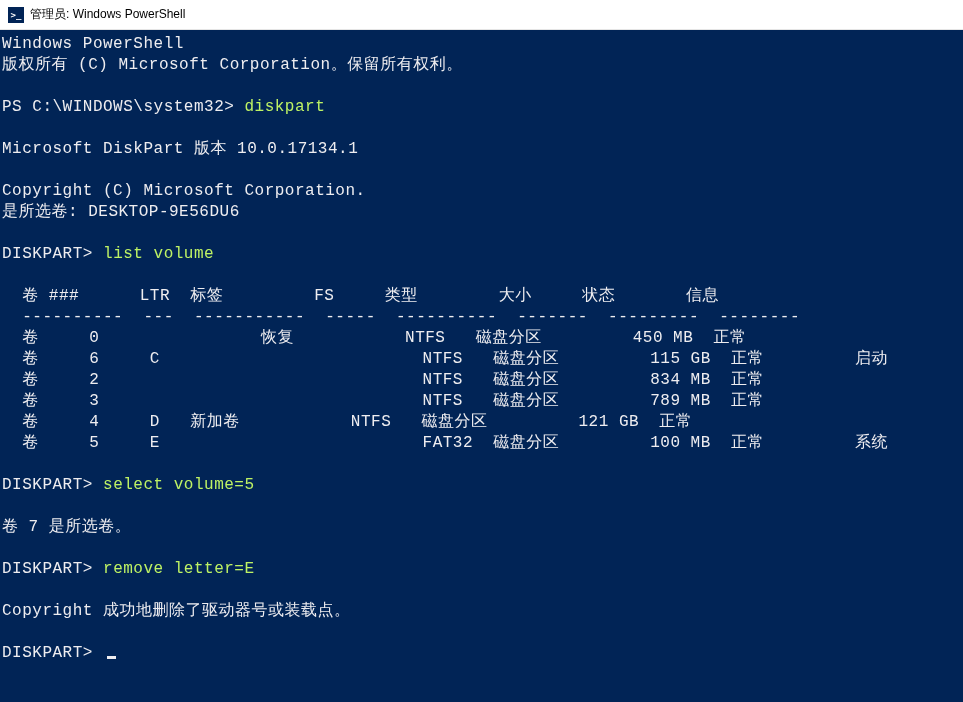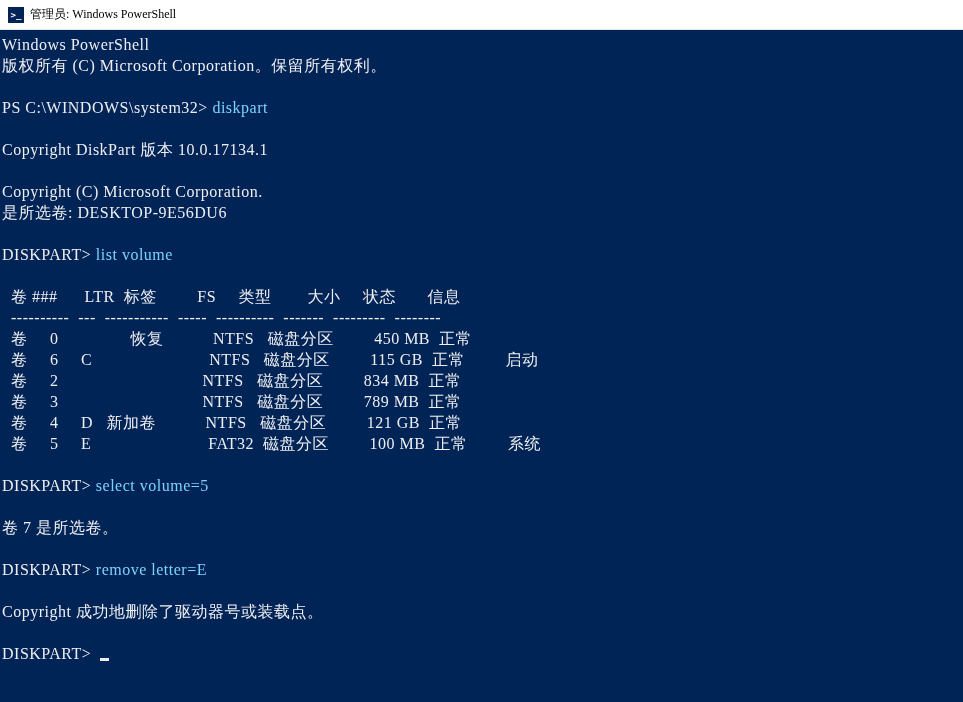--- a/index.html
+++ b/index.html
@@ -1,15 +1,15 @@
 <!DOCTYPE html>
 <html><head>
 <meta charset="utf-8">
 <style>
-  * { margin: 0; padding: 0; box-sizing: border-box; font-family: Liberation Serif, serif; }
+  * { margin: 0; padding: 0; box-sizing: border-box; }
   html, body { width: 963px; height: 702px; overflow: hidden; font-family: Consolas, "Courier New", monospace; }
   .titlebar {
     height: 30px;
     background: #ffffff;
     border-bottom: 1px solid #e5e5e5;
     display: flex;
     align-items: center;
     padding-left: 8px;
     font-family: "Segoe UI", Tahoma, sans-serif;
     font-size: 12px;
@@ -32,21 +32,21 @@
     width: 963px;
     height: 672px;
     background: #012456;
     color: #eeedf0;
     font-size: 16px;
     line-height: 21px;
     padding: 4px 2px;
     white-space: pre;
     letter-spacing: 0.5px;
   }
-  .cmd { color: #7dd3fc; }
+  .cmd { color: #bef264; }
   .cursor {
     display: inline-block;
     width: 9px;
     height: 3px;
     background: #eeedf0;
     vertical-align: -2px;
     margin-left: 4px;
   }
 </style>
 </head>
@@ -55,21 +55,21 @@
 <div class="titlebar">
   <span class="icon">&gt;_</span>
   <span>管理员: Windows PowerShell</span>
 </div>
 
 <div class="terminal"><span>Windows PowerShell</span>
 <span>版权所有 (C) Microsoft Corporation。保留所有权利。</span>
 
 <span>PS C:\WINDOWS\system32&gt;</span> <span class="cmd">diskpart</span>
 
-<span>Copyright DiskPart 版本 10.0.17134.1</span>
+<span>Microsoft DiskPart 版本 10.0.17134.1</span>
 
 <span>Copyright (C) Microsoft Corporation.</span>
 <span>是所选卷: DESKTOP-9E56DU6</span>
 
 <span>DISKPART&gt;</span> <span class="cmd">list volume</span>
 
 <span>  卷 ###      LTR  标签         FS     类型        大小     状态       信息</span>
 <span>  ----------  ---  -----------  -----  ----------  -------  ---------  --------</span>
 <span>  卷     0                恢复           NTFS   磁盘分区         450 MB  正常</span>
 <span>  卷     6     C                          NTFS   磁盘分区         115 GB  正常         启动</span>

